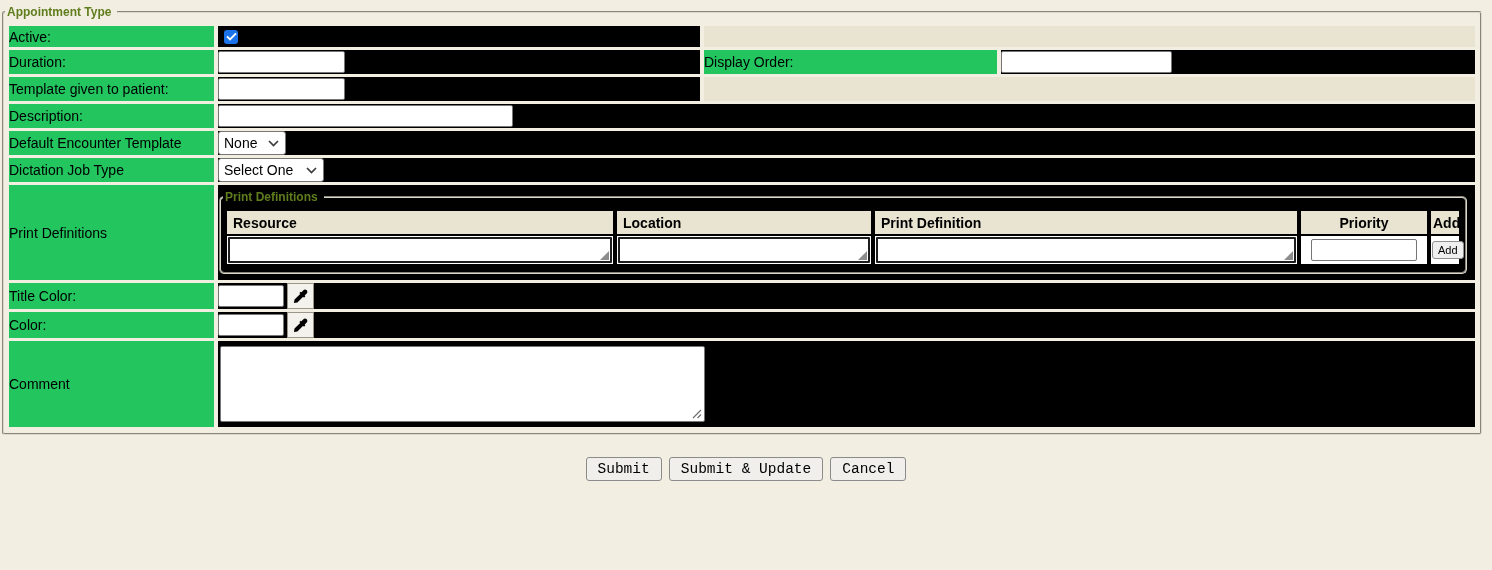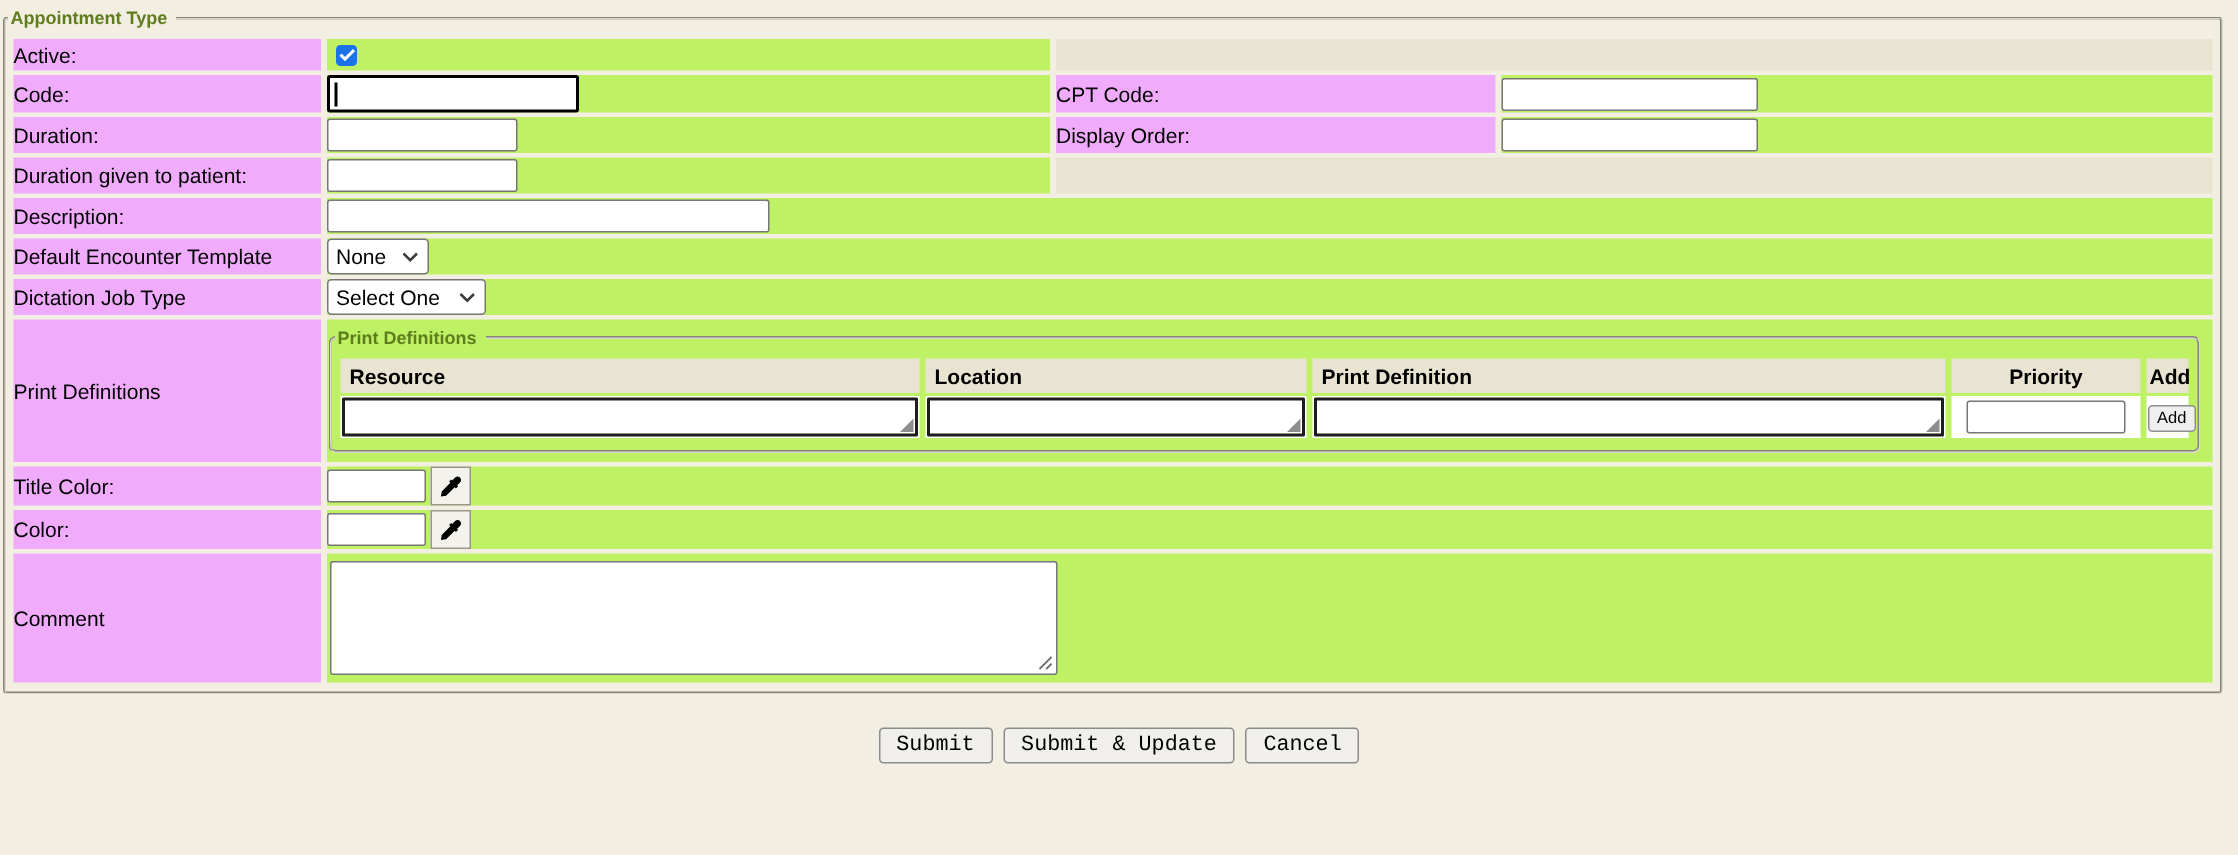--- a/index.html
+++ b/index.html
@@ -19,24 +19,24 @@
   legend.green{
     color:#5f7d1c;font-weight:bold;font-size:12px;
     padding:0 6px 0 2px;margin-left:0;line-height:20px;
   }
   table.main{
     border-collapse:separate;border-spacing:4px 3px;
     width:100%;table-layout:fixed;
   }
   table.main td{padding:0;vertical-align:middle;}
   td.lbl{
-    background:#f0abfc;height:24px;
+    background:#22c55e;height:24px;
     padding:1px 4px 1px 7px;white-space:nowrap;
   }
-  td.val{background:#bef264;padding:1px 2px;}
+  td.val{background:#000000;padding:1px 2px;}
   td.fill{background:#e9e4d2;}
   tr.r-active td{height:21px;}
   
   input.txt{
     height:22px;border:1px solid #767676;border-radius:2px;
     background:#fff;box-sizing:border-box;padding:1px 3px;
     font-family:"Liberation Sans", sans-serif;font-size:13px;
   } .w127{width:127px;} .w295{width:295px;}
   .w171{width:171px;} .w66{width:66px;} .w106{width:106px;}
   
@@ -127,46 +127,34 @@
       <td class="val">
         <div class="checkbox">
           <svg width="11" height="9" viewBox="0 0 11 9">
             <path d="M1 4.4 L4 7.4 L10 1.4" stroke="#fff" stroke-width="2" fill="none"></path>
           </svg>
         </div>
       </td>
       <td class="fill" colspan="2"></td>
     </tr>
 
-    <tr>
-      <td class="lbl">Code:</td>
-      <td class="val">
-        <div class="input-focus">
-          <span class="caret"></span>
-        </div>
-      </td>
-      <td class="lbl">CPT Code:</td>
+
+    <tr>
+      <td class="lbl">Duration:</td>
+      <td class="val">
+        <input class="txt w127" value="" style="">
+      </td>
+      <td class="lbl">Display Order:</td>
       <td class="val">
         <input class="txt w171" value="" style="">
       </td>
     </tr>
 
     <tr>
-      <td class="lbl">Duration:</td>
-      <td class="val">
-        <input class="txt w127" value="" style="">
-      </td>
-      <td class="lbl">Display Order:</td>
-      <td class="val">
-        <input class="txt w171" value="" style="">
-      </td>
-    </tr>
-
-    <tr>
-      <td class="lbl">Duration given to patient:</td>
+      <td class="lbl">Template given to patient:</td>
       <td class="val">
         <input class="txt w127" value="" style="">
       </td>
       <td class="fill" colspan="2"></td>
     </tr>
 
     <tr>
       <td class="lbl">Description:</td>
       <td class="val" colspan="3">
         <input class="txt w295" value="" style="">

